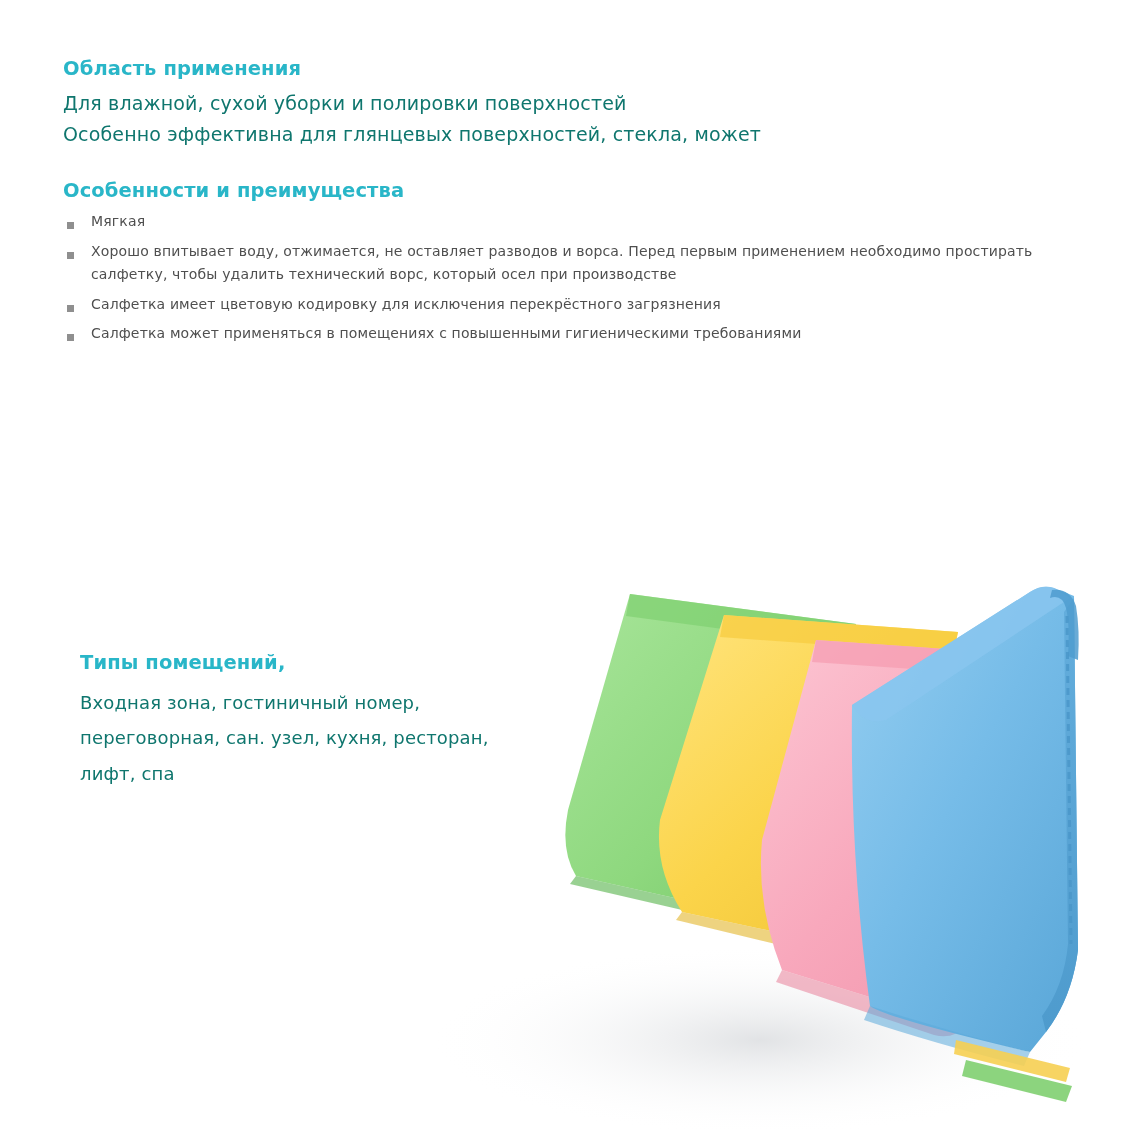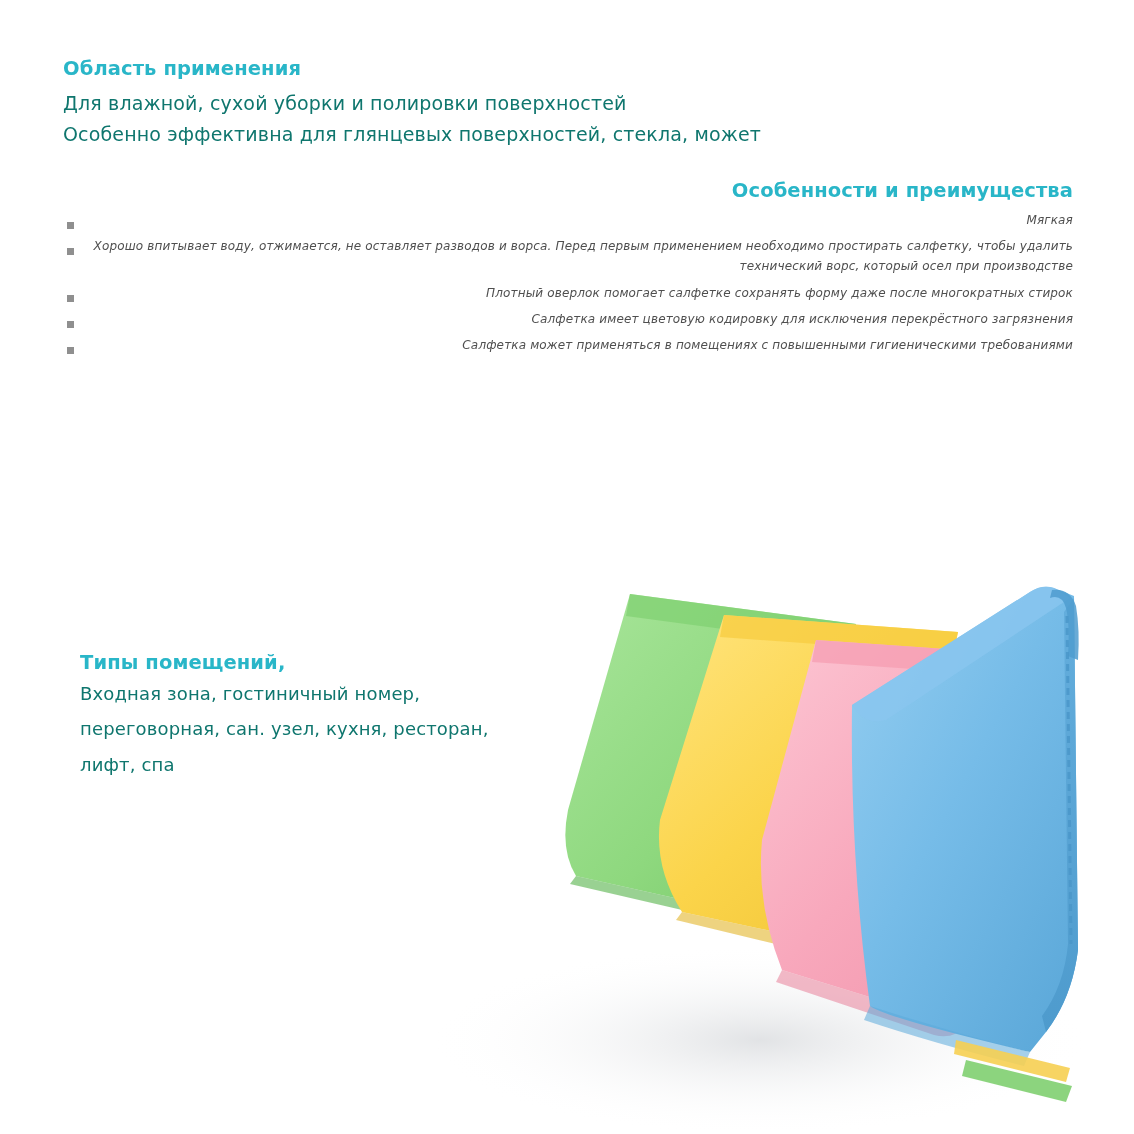--- a/index.html
+++ b/index.html
@@ -43,36 +43,34 @@
     line-height: 1.62;
     color: #0f766e;
     margin: 0;
     letter-spacing: 0.15px;
   }
   .block-application {
     margin-bottom: 28px;
   }
   .block-features {
     margin-bottom: 0;
-    text-align: right;
   }
   ul.features {
     list-style: none;
     margin: 4px 0 0 0;
     padding: 0;
   }
   ul.features li {
     position: relative;
     padding-left: 28px;
-    font-size: 12px;
+    font-size: 14px;
     line-height: 1.68;
     color: #4f4f4f;
     margin-bottom: 6px;
     letter-spacing: 0.15px;
-    font-style: italic;
   }
   ul.features li .bullet {
     position: absolute;
     left: 4px;
     top: 12px;
     width: 7px;
     height: 7px;
     background: #8f8f8f;
     display: block;
   }
@@ -81,21 +79,21 @@
     left: 80px;
     top: 650px;
     width: 430px;
     z-index: 3;
   }
   .block-rooms .para {
     line-height: 1.95;
     font-size: 18px;
   }
   .rooms-heading {
-    margin-bottom: 1px;
+    margin-bottom: 10px;
   }
   
   .photo {
     position: absolute;
     left: 330px;
     top: 520px;
     width: 804px;
     height: 614px;
     z-index: 1;
   }
@@ -122,21 +120,20 @@
         <li>
           <span class="bullet"></span>
           <span>Мягкая</span>
         </li>
         <li>
           <span class="bullet"></span>
           <span>Хорошо впитывает воду, отжимается, не оставляет разводов и ворса. Перед первым применением необходимо простирать салфетку, чтобы удалить технический ворс, который осел при производстве</span>
         </li>
         <li>
           <span class="bullet"></span>
-          <span>Плотный оверлок помогает салфетке сохранять форму даже после многократных стирок</span>
         </li>
         <li>
           <span class="bullet"></span>
           <span>Салфетка имеет цветовую кодировку для исключения перекрёстного загрязнения</span>
         </li>
         <li>
           <span class="bullet"></span>
           <span>Салфетка может применяться в помещениях с повышенными гигиеническими требованиями</span>
         </li>
       </ul>

